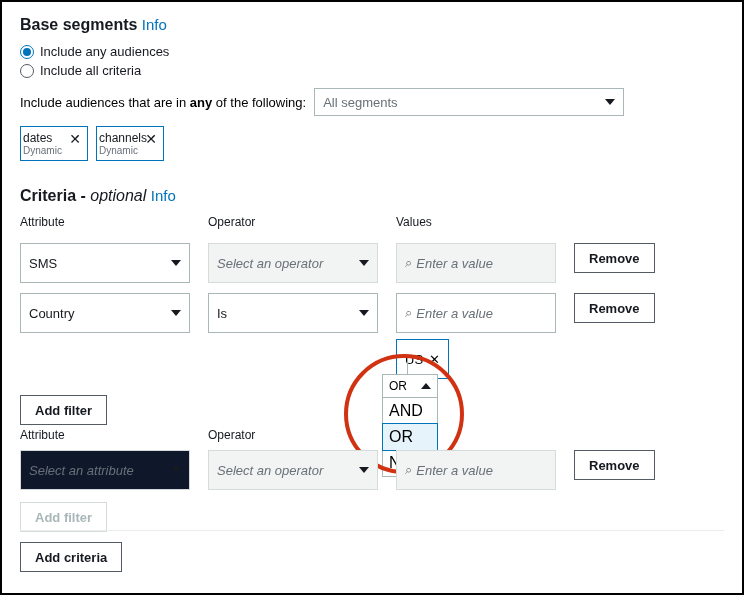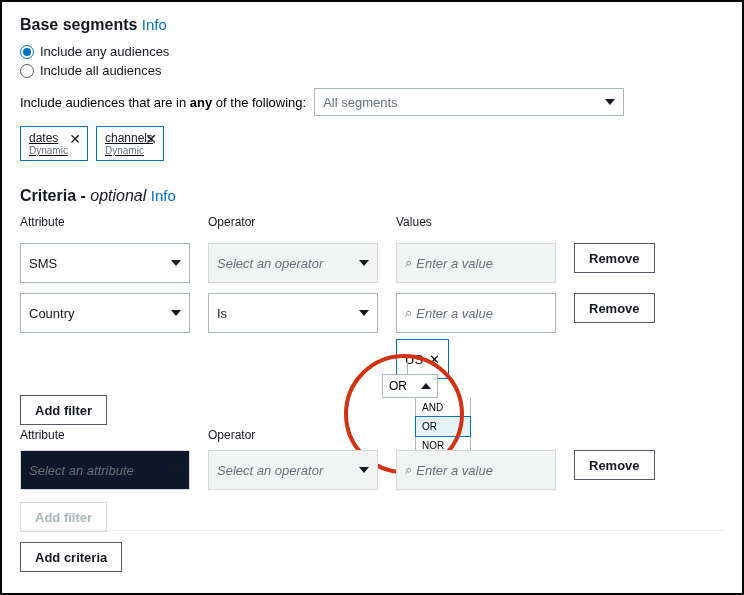--- a/index.html
+++ b/index.html
@@ -10,21 +10,21 @@
   em.opt { font-style: italic; font-weight: 400; }
   .radio-row { display: flex; align-items: center; gap: 6px; font-size: 13px; color: #16191f; margin-bottom: 4px; }
   .radio { width: 14px; height: 14px; border: 1px solid #545b64; border-radius: 50%; display: inline-flex; align-items: center; justify-content: center; }
   .radio.checked { border-color: #0073bb; }
   .radio.checked::after { content: ""; width: 8px; height: 8px; background: #0073bb; border-radius: 50%; }
   .include-line { display: flex; align-items: center; gap: 8px; margin-top: 10px; font-size: 13px; }
   .seg-select { flex: 0 0 310px; height: 28px; border: 1px solid #aab7b8; display: flex; align-items: center; justify-content: space-between; padding: 0 8px; color: #687078; font-size: 13px; background: #fff; }
   .caret-down { width: 0; height: 0; border-left: 5px solid transparent; border-right: 5px solid transparent; border-top: 6px solid #16191f; }
   .caret-up { width: 0; height: 0; border-left: 5px solid transparent; border-right: 5px solid transparent; border-bottom: 6px solid #16191f; }
   .chips { display: flex; gap: 8px; margin-top: 10px; }
-  .chip { border: 1px solid #0073bb; padding: 4px 8px; display: flex; flex-direction: column; position: relative; min-width: 68px; text-decoration: underline; }
+  .chip { border: 1px solid #0073bb; padding: 4px 2px; display: flex; flex-direction: column; position: relative; min-width: 68px; }
   .chip-name { font-size: 12px; color: #16191f; }
   .chip-type { font-size: 10px; color: #687078; }
   .chip-x { position: absolute; right: 6px; top: 4px; font-size: 14px; color: #16191f; cursor: pointer; }
   .section-gap { margin-top: 26px; }
   .cols { display: flex; gap: 18px; margin-top: 4px; }
   .col-label { font-size: 12px; color: #16191f; margin-bottom: 4px; }
   .col-attr { flex: 0 0 170px; }
   .col-op { flex: 0 0 170px; }
   .col-val { flex: 0 0 160px; }
   .col-btn { flex: 0 0 90px; display:flex; align-items:flex-end; }
@@ -32,21 +32,21 @@
   .select.placeholder, .input.placeholder { color: #687078; font-style: italic; background: #f2f3f3; border-color: #d5dbdb; }
   .input .mag { color: #687078; margin-right: 4px; font-style: normal; }
   .input span.txt { flex:1; }
   .btn { height: 30px; border: 1px solid #545b64; background: #fff; font-size: 13px; display: inline-flex; align-items: center; justify-content: center; padding: 0 14px; cursor: pointer; font-weight:600; color:#16191f; }
   .btn.disabled { border-color: #d5dbdb; color: #aab7b8; cursor: default; }
   .val-chip { border: 1px solid #0073bb; height: 40px; display: inline-flex; align-items: center; gap: 6px; padding: 0 8px; font-size: 13px; margin-top: 6px; }
   .val-chip .x { cursor: pointer; }
   .row { display: flex; gap: 18px; align-items: flex-start; margin-top: 10px; }
   .logic-wrap { position: absolute; left: 380px; top: 372px; }
   .logic-select { width: 56px; height: 24px; border: 1px solid #aab7b8; display: flex; align-items: center; justify-content: space-between; padding: 0 6px; font-size: 12px; background:#fff; }
-  .logic-menu { width: 56px; border: 1px solid #aab7b8; border-top: none; background: #fff; font-size: 10px; margin-left: 33px; }
+  .logic-menu { width: 56px; border: 1px solid #aab7b8; border-top: none; background: #fff; font-size: 16px; }
   .logic-item { padding: 4px 6px; }
   .logic-item.sel { background: #e6f3fa; border: 1px solid #0073bb; margin: -1px; }
   .red-circle { position: absolute; left: 342px; top: 352px; width: 120px; height: 120px; border: 4px solid #d13212; border-radius: 50%; pointer-events: none; }
   .crit2 { position: absolute; left: 18px; top: 426px; right: 18px; }
   .divider { position:absolute; left:18px; right:18px; top:528px; border-top:1px solid #eaeded; }
   .add-criteria { position:absolute; left:18px; top:540px; }
   .vline { position:absolute; left:405px; top:354px; width:1px; height:18px; background:#aab7b8; }
 </style>
 </head>
 <body>
@@ -57,21 +57,21 @@
     <span>Base segments</span>
     <span class="info-link">Info</span>
   </h2>
 
   <div class="radio-row">
     <span class="radio checked"></span>
     <span>Include any audiences</span>
   </div>
   <div class="radio-row">
     <span class="radio"></span>
-    <span>Include all audiences</span>
+    <span>Include all criteria</span>
   </div>
 
   <div class="include-line">
     <span>
       <span>Include audiences that are in </span><b>any</b><span> of the following:</span>
     </span>
     <div class="seg-select">
       <span>All segments</span>
       <span class="caret-down"></span>
     </div>

